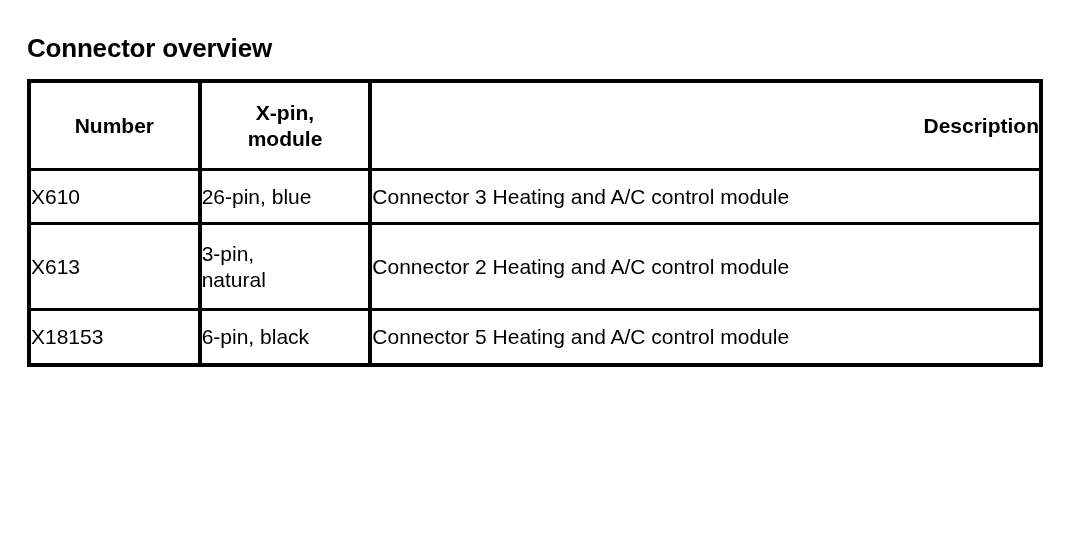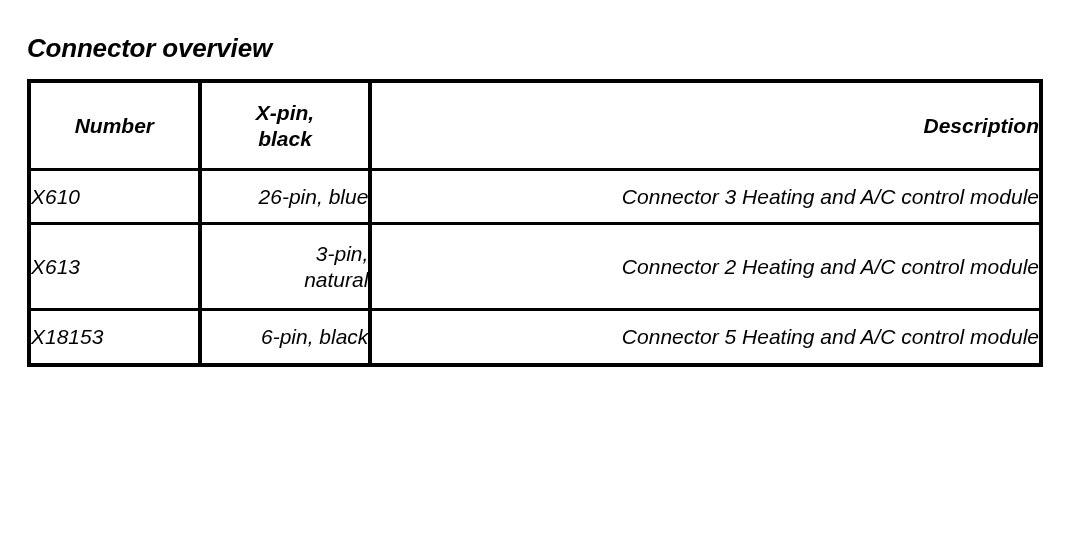--- a/index.html
+++ b/index.html
@@ -14,21 +14,20 @@
     color: #000000;
     position: relative;
     overflow: hidden;
   }
   .page {
     position: absolute;
     left: 0;
     top: 0;
     width: 952px;
     height: 548px;
-    font-style: italic;
   }
   .page-title {
     position: absolute;
     left: 27px;
     top: 15px;
     font-size: 26px;
     font-weight: bold;
     letter-spacing: -0.2px;
     line-height: 32px;
     white-space: nowrap;
@@ -71,25 +70,25 @@
     line-height: 26px;
   }
   .connector-table thead th.th-desc {
     text-align: right;
   }
   .cell-number {
     text-align: left;
     padding-left: 9px;
   }
   .cell-pin {
-    text-align: right;
+    text-align: left;
     padding-left: 9px;
   }
   .cell-desc {
-    text-align: right;
+    text-align: left;
     padding-left: 15px;
   }
   .row-1 td { height: 51px; margin-left: 16px; }
   .row-2 td { height: 83px; }
   .row-3 td { height: 83px; }
   .row-4 td { height: 52px; }
   .row-5 td { height: 52px; }
   .hdr-line { display: block; }
 </style>
 </head>
@@ -103,21 +102,21 @@
     <colgroup>
       <col class="col-number">
       <col class="col-pin">
       <col class="col-desc">
     </colgroup>
     <thead>
       <tr>
         <th>Number</th>
         <th>
           <span class="hdr-line">X-pin,</span>
-          <span class="hdr-line">black</span>
+          <span class="hdr-line">module</span>
         </th>
         <th class="th-desc">Description</th>
       </tr>
     </thead>
     <tbody>
       <tr class="row-1">
         <td class="cell-number">X610</td>
         <td class="cell-pin">
           <span class="hdr-line">26-pin, blue</span>
         </td>

